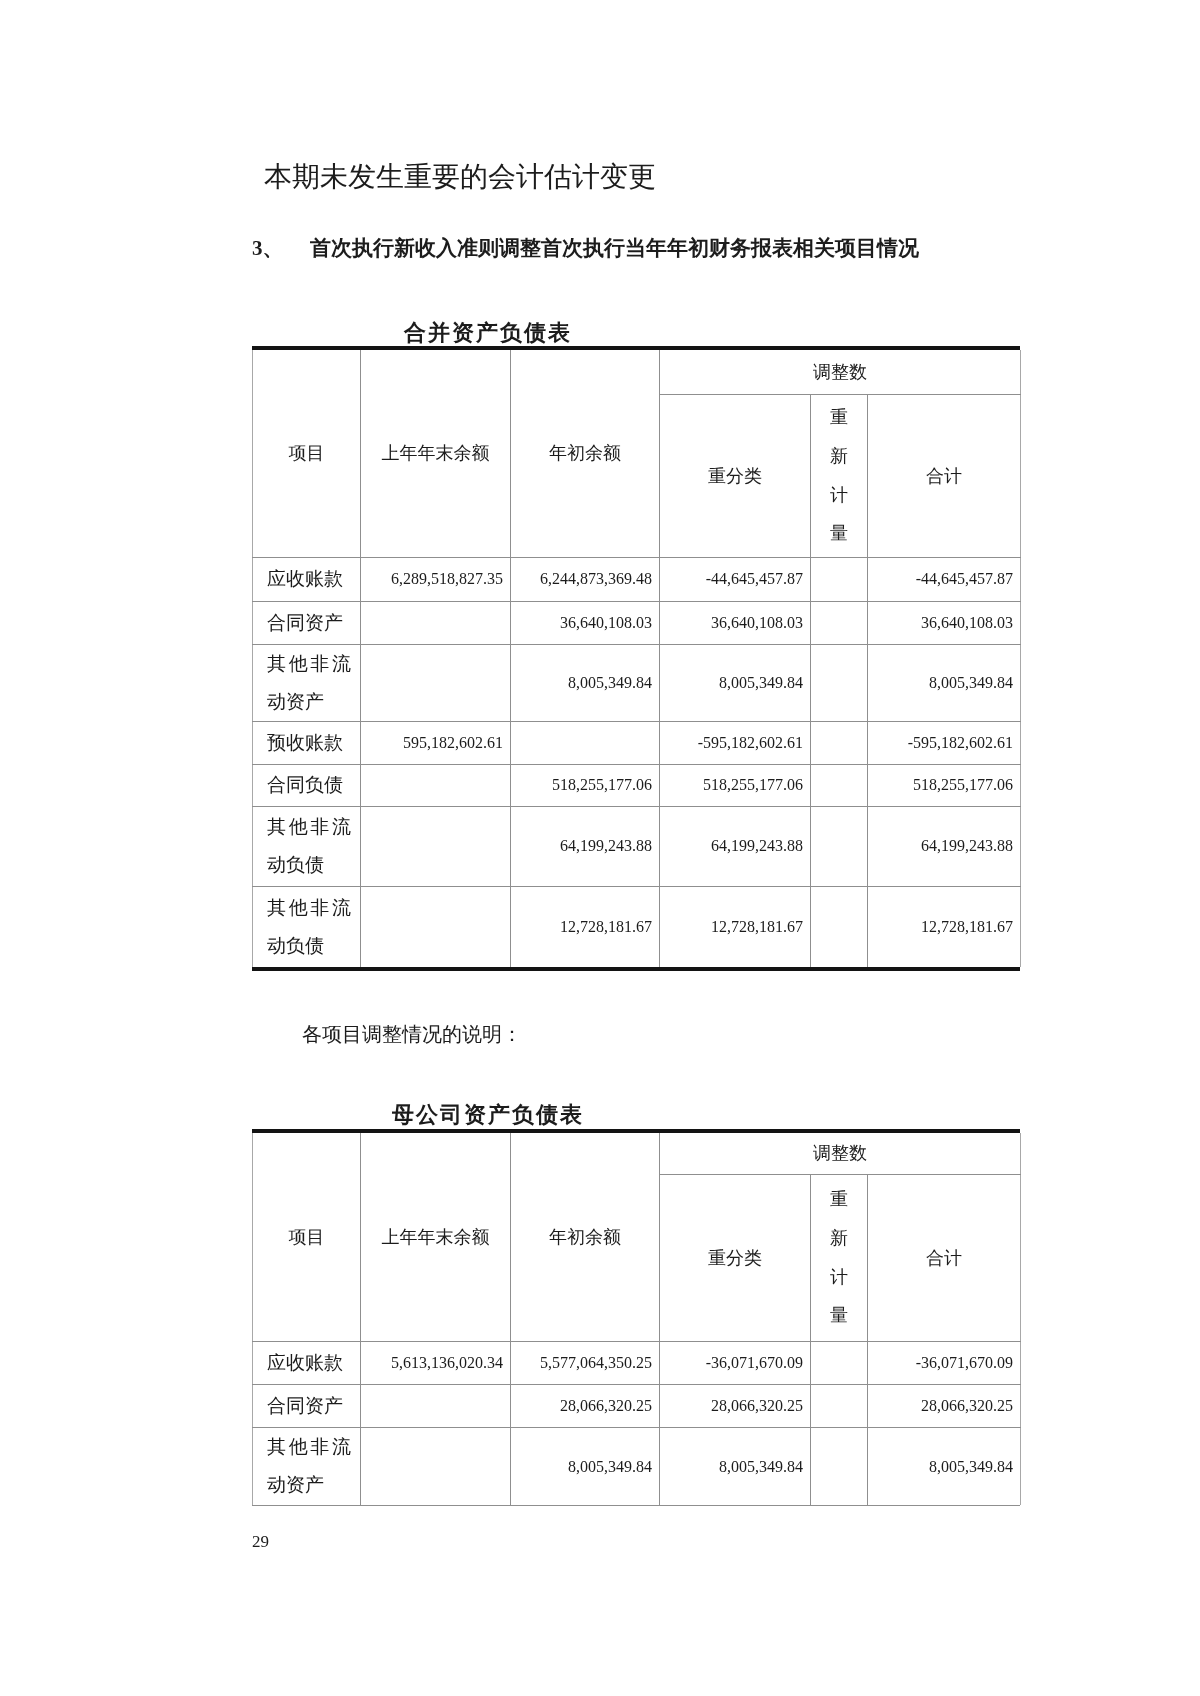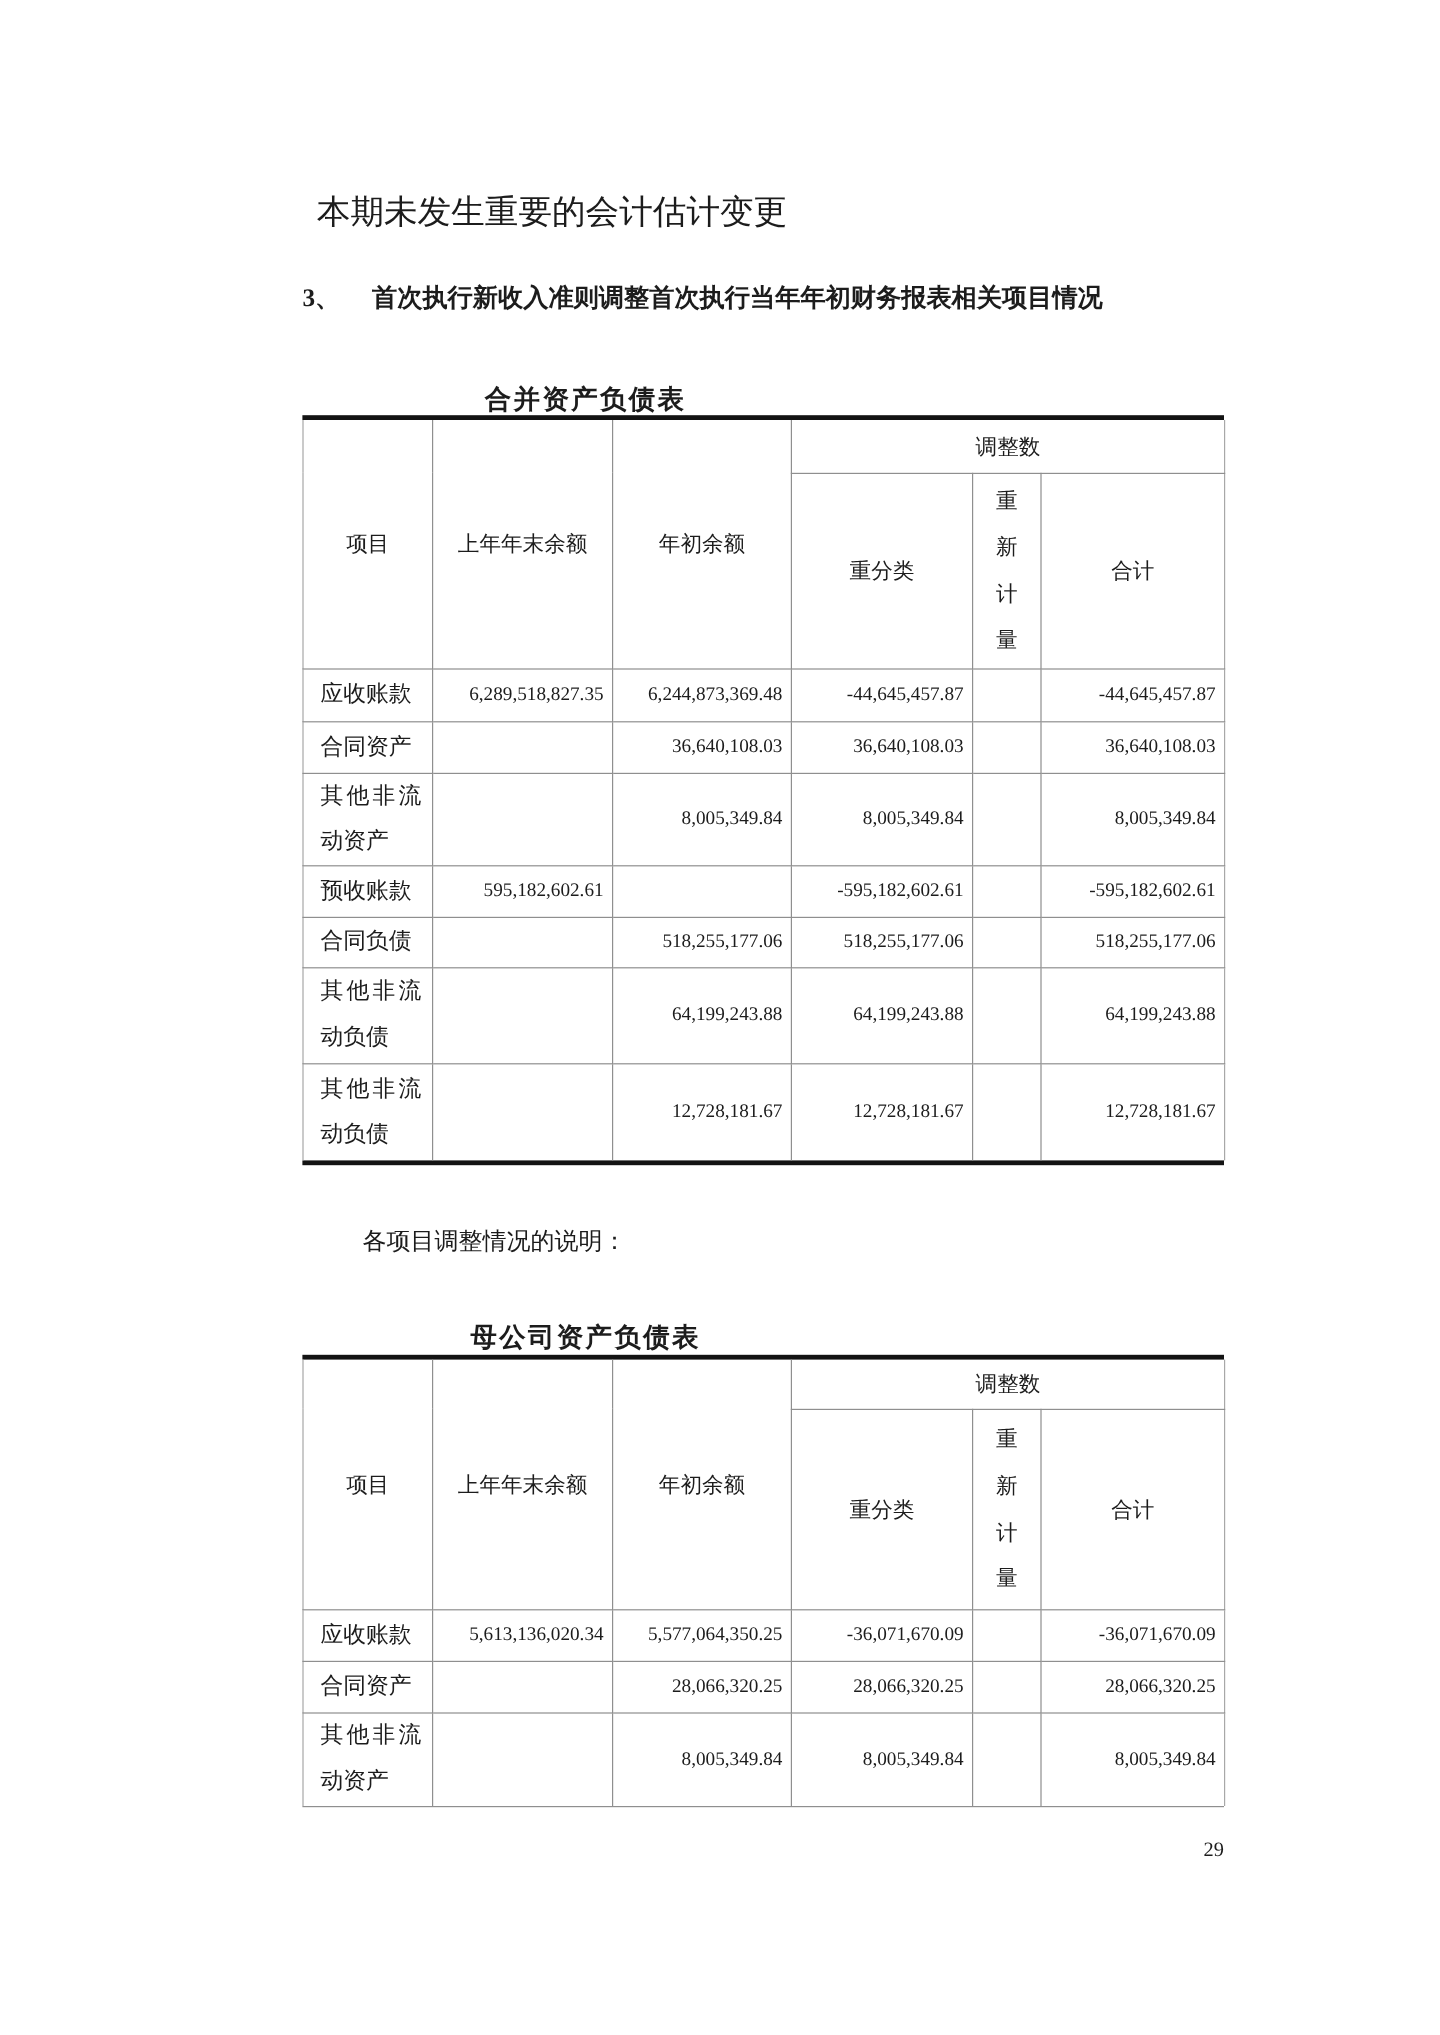--- a/index.html
+++ b/index.html
@@ -9,21 +9,21 @@
     background:#ffffff;
     color:#1c1c1c;
     font-family:"Liberation Serif","DejaVu Serif",serif;
   }
   .abs { position:absolute; }
 
   .intro { left:264px; top:158px; font-size:28px; }
   .heading { left:252px; top:234px; font-size:21px; font-weight:bold; display:flex; }
   .heading .hnum { width:58px; }
   .note { left:254px; top:1021px; font-size:20px;margin-left:48px; }
-  .pagenum { left:252px; top:1532px; width:768px; text-align:right; font-size:17px; }
+  .pagenum { left:252px; top:1532px; width:768px; text-align:left; font-size:17px; }
 
   .tbl-title { left:0; width:976px; text-align:center; font-size:22px; font-weight:bold; letter-spacing:2px; }
   .t1-title { top:318px; }
   .t2-title { top:1100px; }
 
   .tbl-frame { left:252px; width:768px; border-top:4px solid #131313; }
   .t1-frame { top:346px; border-bottom:4px solid #131313; }
   .t2-frame { top:1129px; border-bottom:1px solid #8f8f8f; }
 
   table { border-collapse:collapse; width:768px; table-layout:fixed; }

